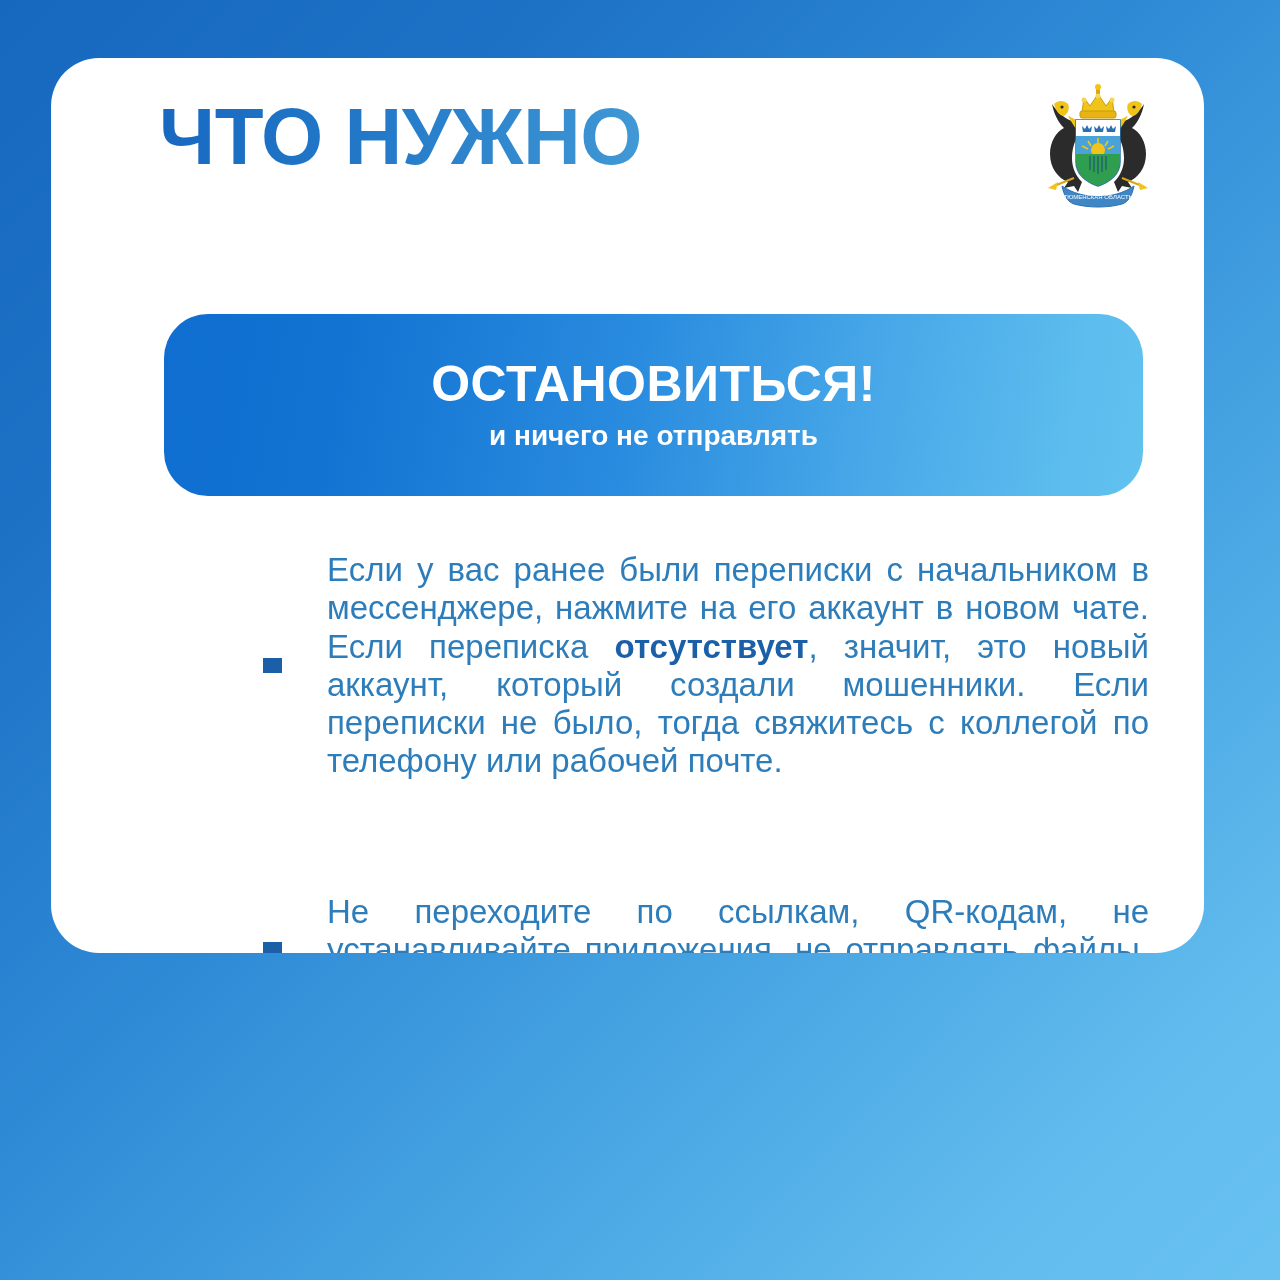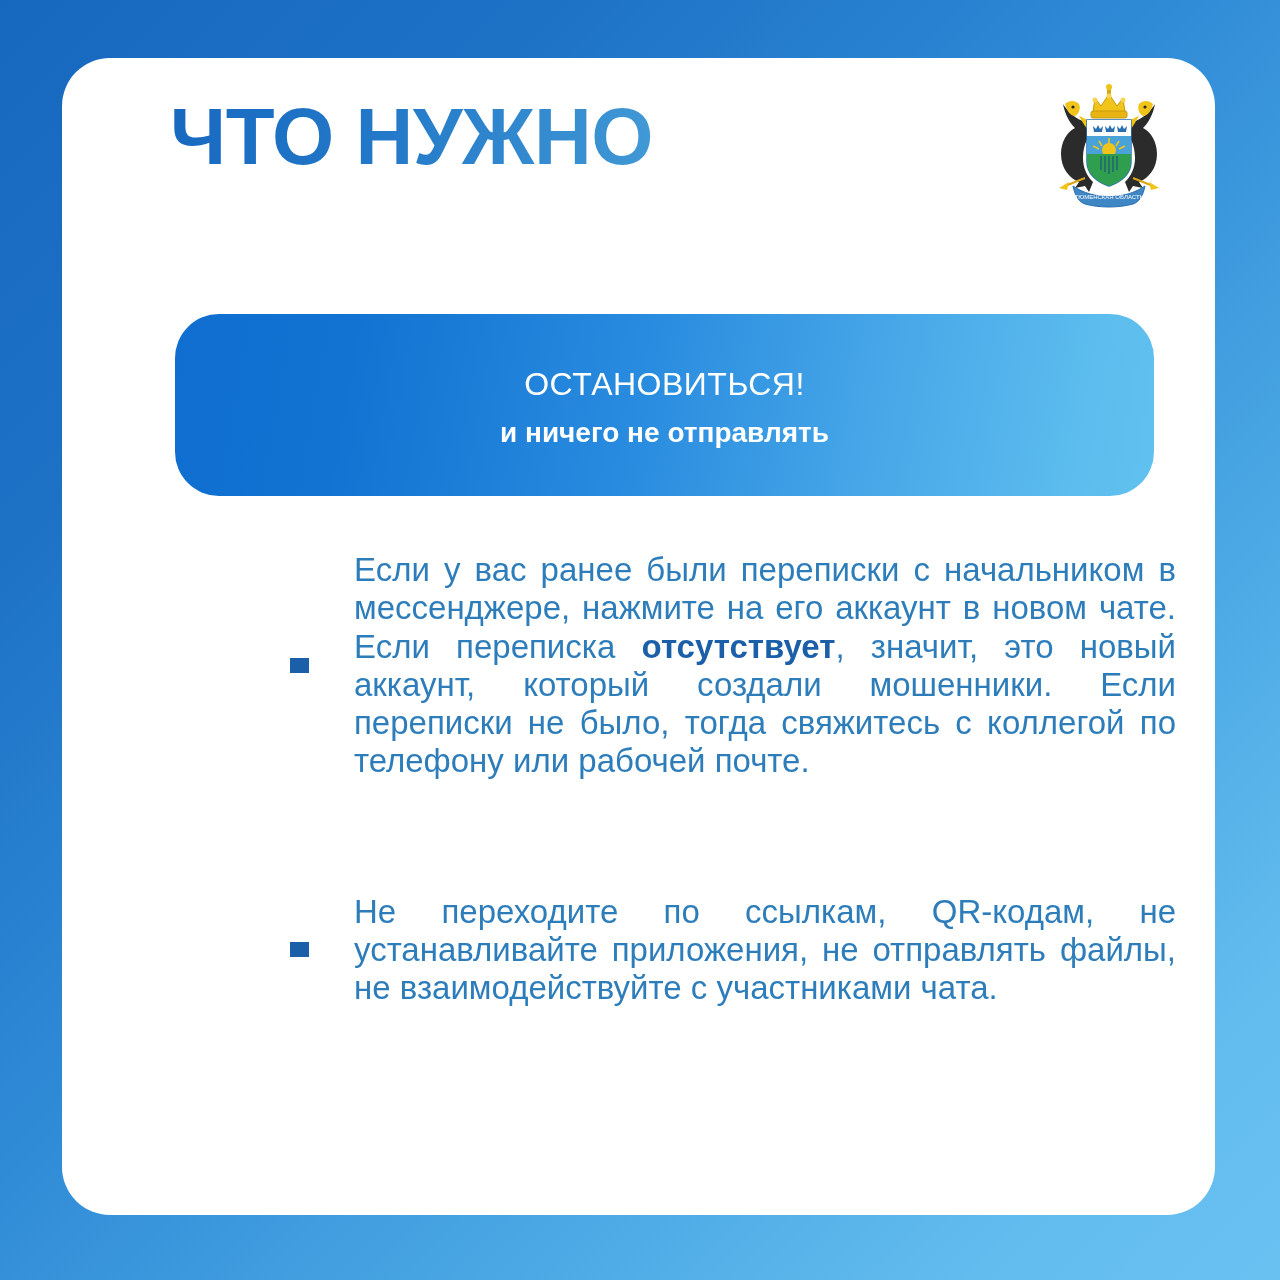--- a/index.html
+++ b/index.html
@@ -22,24 +22,24 @@
         #1d72c6 22%,
         #2f8ad6 45%,
         #49a6e3 68%,
         #62bcee 88%,
         #68c1f1 100%);
     box-sizing: border-box;
   }
 
   .card {
     position: absolute;
-    left: 62px;
+    left: 51px;
     top: 58px;
     width: 1153px;
-    height: 1157px;
+    height: 895px;
     background: #ffffff;
     border-radius: 48px;
     box-sizing: border-box;
     overflow: hidden;
   }
 
   
   .header {
     position: absolute;
     left: 0;
@@ -91,43 +91,42 @@
         #4aaae9 74%,
         #5cbdee 92%,
         #61c2f0 100%);
     display: flex;
     flex-direction: column;
     align-items: center;
     justify-content: center;
     box-sizing: border-box;
   }
   .banner-title {
-    margin: 7px;
+    margin: 0;
     color: #ffffff;
-    font-weight: normal;
-    font-size: 32px;
+    font-weight: bold;
+    font-size: 50px;
     letter-spacing: 0.5px;
     line-height: 1.05;
     text-transform: uppercase;
   }
   .banner-sub {
     margin: 10px 0 0 0;
     color: #ffffff;
     font-weight: bold;
     font-size: 28px;
     line-height: 1.1;
   }
 
   
   .bullets {
     position: absolute;
     left: 0;
     top: 460px;
     width: 100%;
-    padding-left: 16px;
   }
 
   .bullet-row {
     display: flex;
     align-items: center;
     padding: 0 55px 0 212px;
     box-sizing: border-box;
     margin-bottom: 46px;
   }
   .bullet-row:last-child { margin-bottom: 0; }

